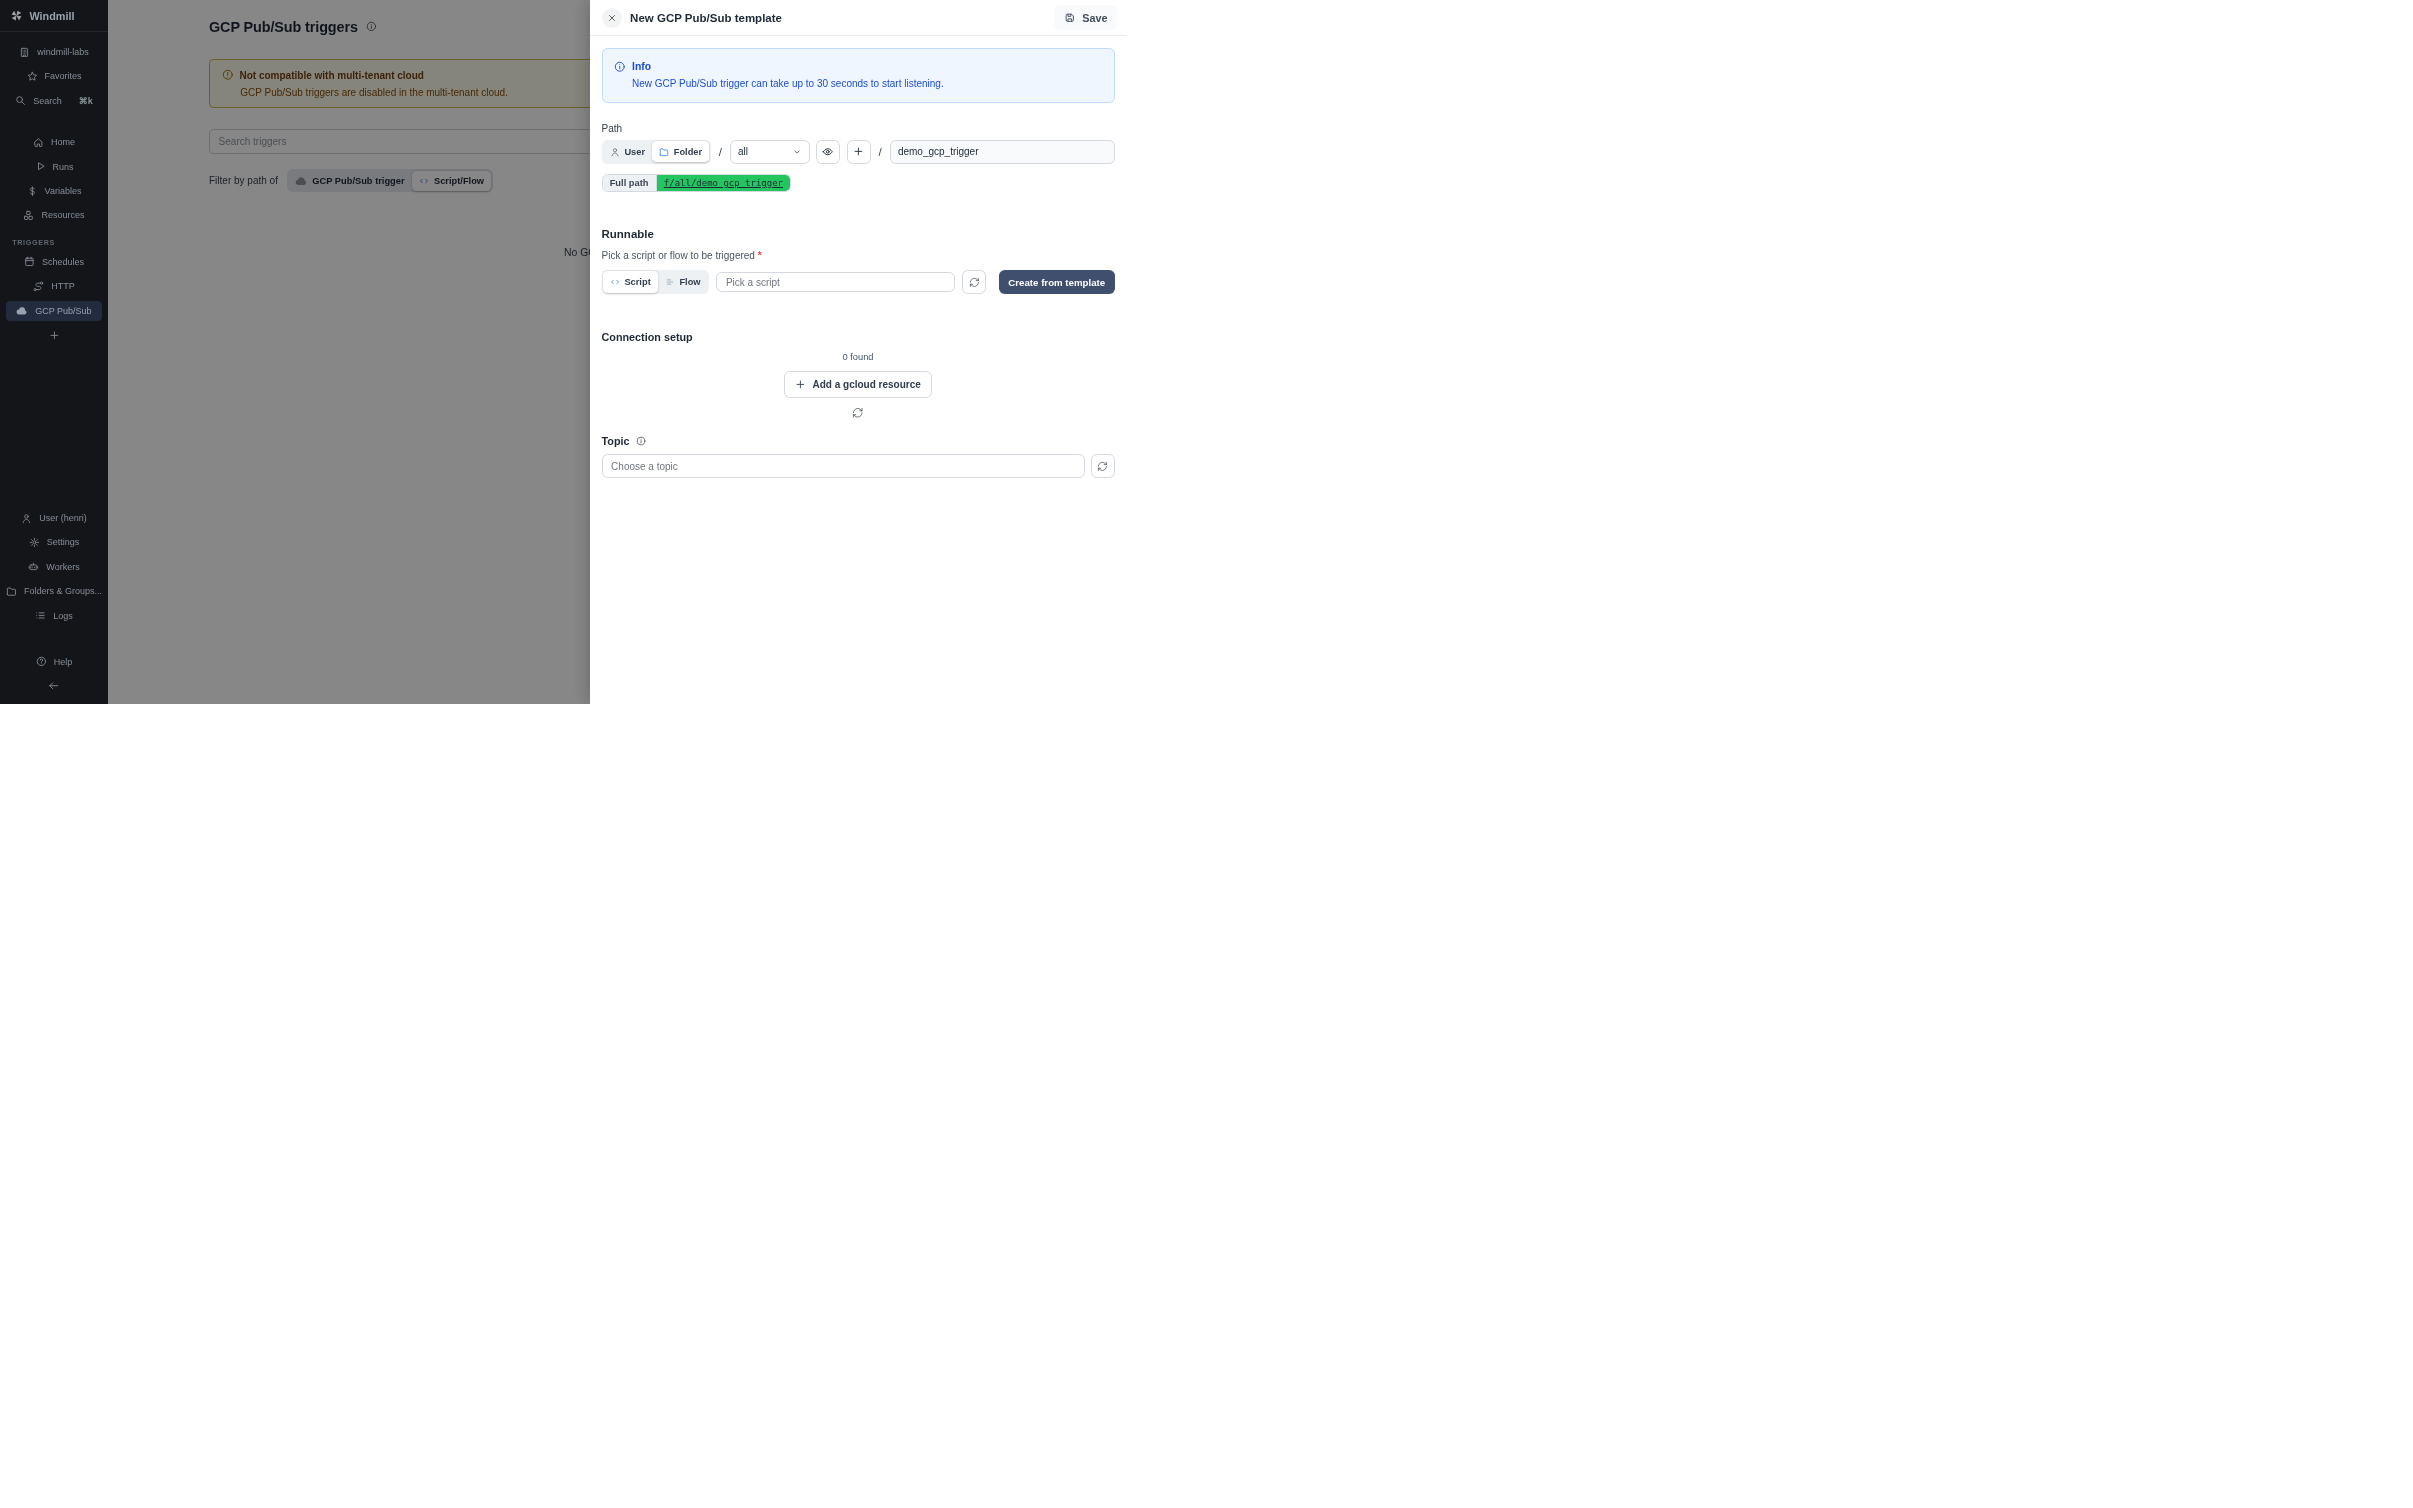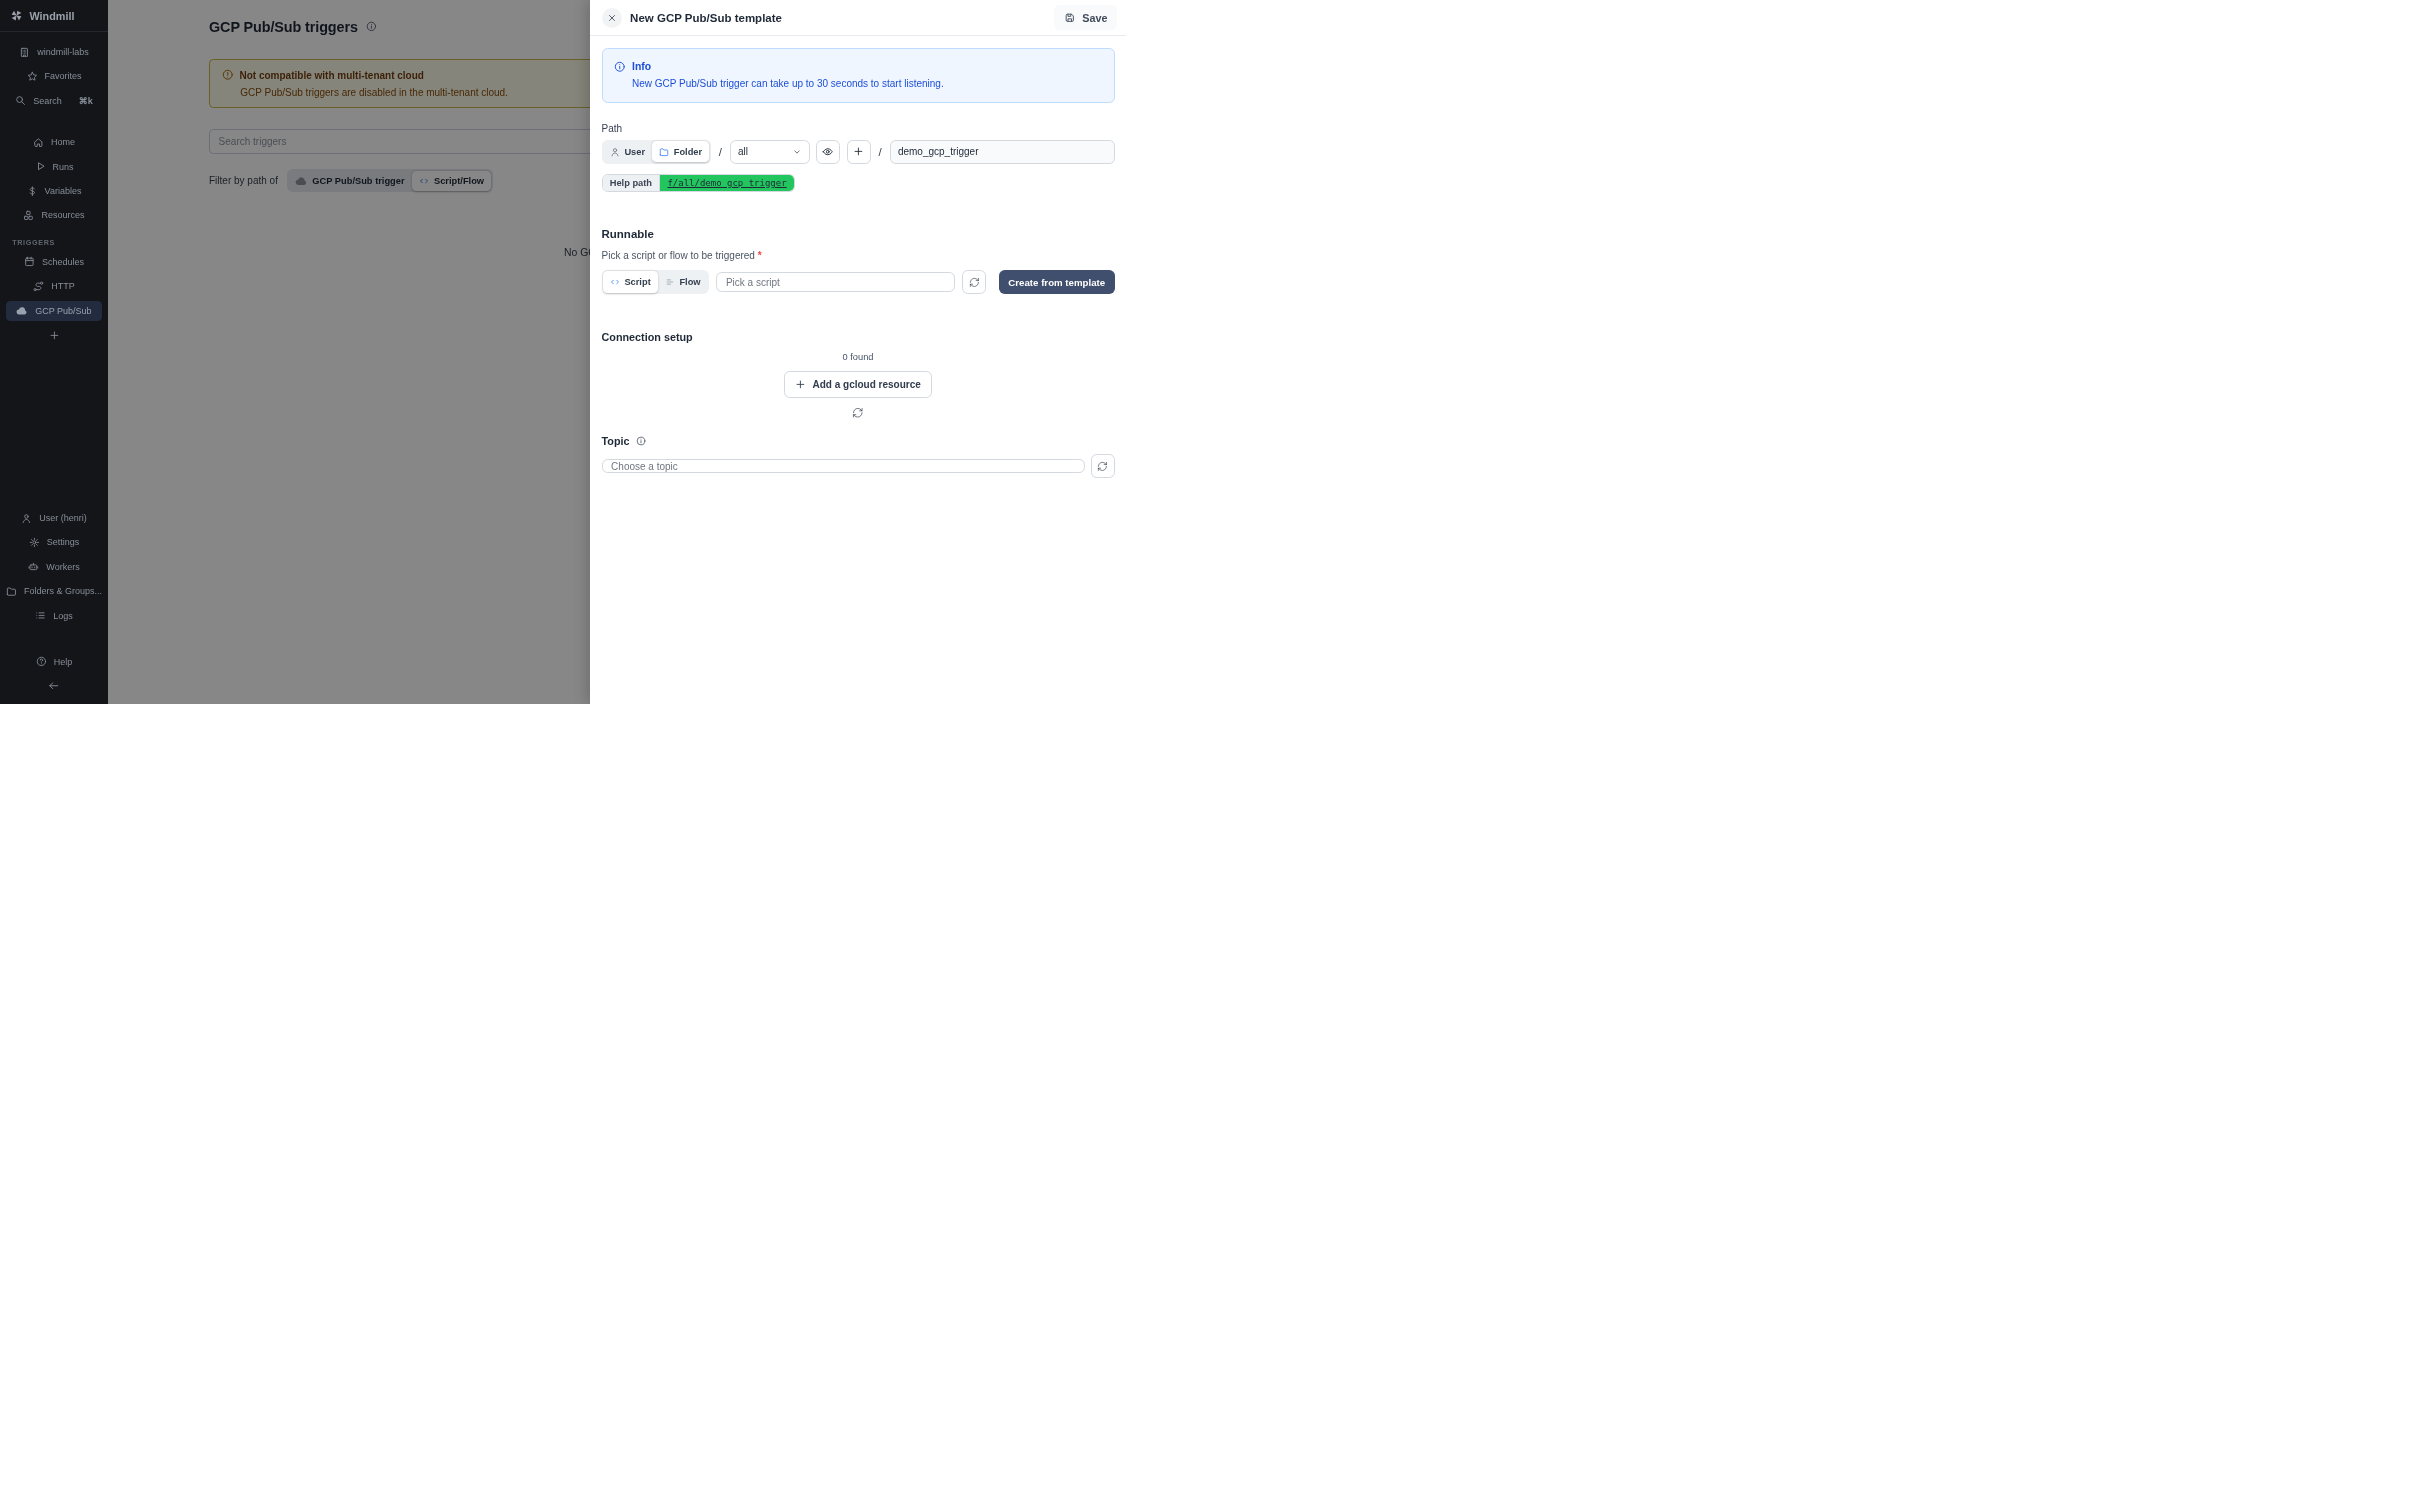--- a/index.html
+++ b/index.html
@@ -77,21 +77,21 @@
   .pick-input::placeholder, .path-input::placeholder { color:#6f7680; }
   .create-btn { margin-left:5.7px; height:24.4px; background:#414f6e; color:#fff; border:none; border-radius:5.7px; font-size:9.7px; font-weight:600; padding:0 9.3px; display:flex; align-items:center; font-family:inherit; cursor:pointer; flex:none; }
   .conn-heading { margin-top:37px; font-size:10.8px; font-weight:bold; color:#1f2937; }
   .conn-row { margin-top:8.6px; display:flex; align-items:center; gap:9.3px;flex-direction:column; }
   .found-text { font-size:9.3px; color:#475569; }
   .add-btn { height:27px; border:0.7px solid #d4d9e0; border-radius:5.7px; background:#fff; display:flex; align-items:center; gap:6.5px; padding:0 10px; font-size:10px; font-weight:600; color:#303b4c; font-family:inherit; cursor:pointer; }
   .plain-refresh { color:#1f2937; display:flex; cursor:pointer; background:none; border:none; padding:0; }
   .topic-heading { margin-top:16px; display:flex; align-items:center; gap:6.5px; font-size:10.8px; font-weight:bold; color:#1f2937; }
   .topic-heading .ic { color:#4b5563; }
   .topic-row { margin-top:7.2px; display:flex; align-items:center; gap:5.7px; }
-  .topic-select { flex:1; height:14px; border:0.7px solid #d4d9e0; border-radius:5.7px; background:#fff; display:flex; align-items:center; padding:0 8.6px; font-size:10px; color:#6f7680; cursor:pointer; }
+  .topic-select { flex:1; height:24px; border:0.7px solid #d4d9e0; border-radius:5.7px; background:#fff; display:flex; align-items:center; padding:0 8.6px; font-size:10px; color:#6f7680; cursor:pointer; }
 </style>
 </head>
 <body>
 
 <svg width="0" height="0" style="position:absolute">
   <defs>
     <symbol id="i-pinwheel" viewBox="0 0 16 16">
         <path fill="currentColor" stroke="none" d="M8 8L14 5 9 2zM8 8l3 6 3-5zM8 8L2 11l5 3zM8 8L5 2 2 7z"></path>
       </symbol>
     <symbol id="i-building" viewBox="0 0 16 16">
@@ -423,21 +423,21 @@
       <button class="icon-btn">
         <svg class="ic" width="10.8" height="10.8" viewBox="0 0 15 15">
             <use href="#i-plus"></use>
           </svg>
       </button>
       <span class="slash">/</span>
       <input class="path-input" type="text" value="demo_gcp_trigger" style="">
     </div>
 
     <div class="fullpath">
-      <span class="fullpath-lbl">Help path</span>
+      <span class="fullpath-lbl">Full path</span>
       <span class="fullpath-val">f/all/demo_gcp_trigger</span>
     </div>
 
     <div class="section-heading">Runnable</div>
     <div class="sub-label"><span>Pick a script or flow to be triggered </span><span class="req">*</span></div>
 
     <div class="runnable-row">
       <div class="toggle-group">
         <div class="toggle selected">
           <svg class="ic code-ic" width="10" height="10" viewBox="0 0 14 14">

